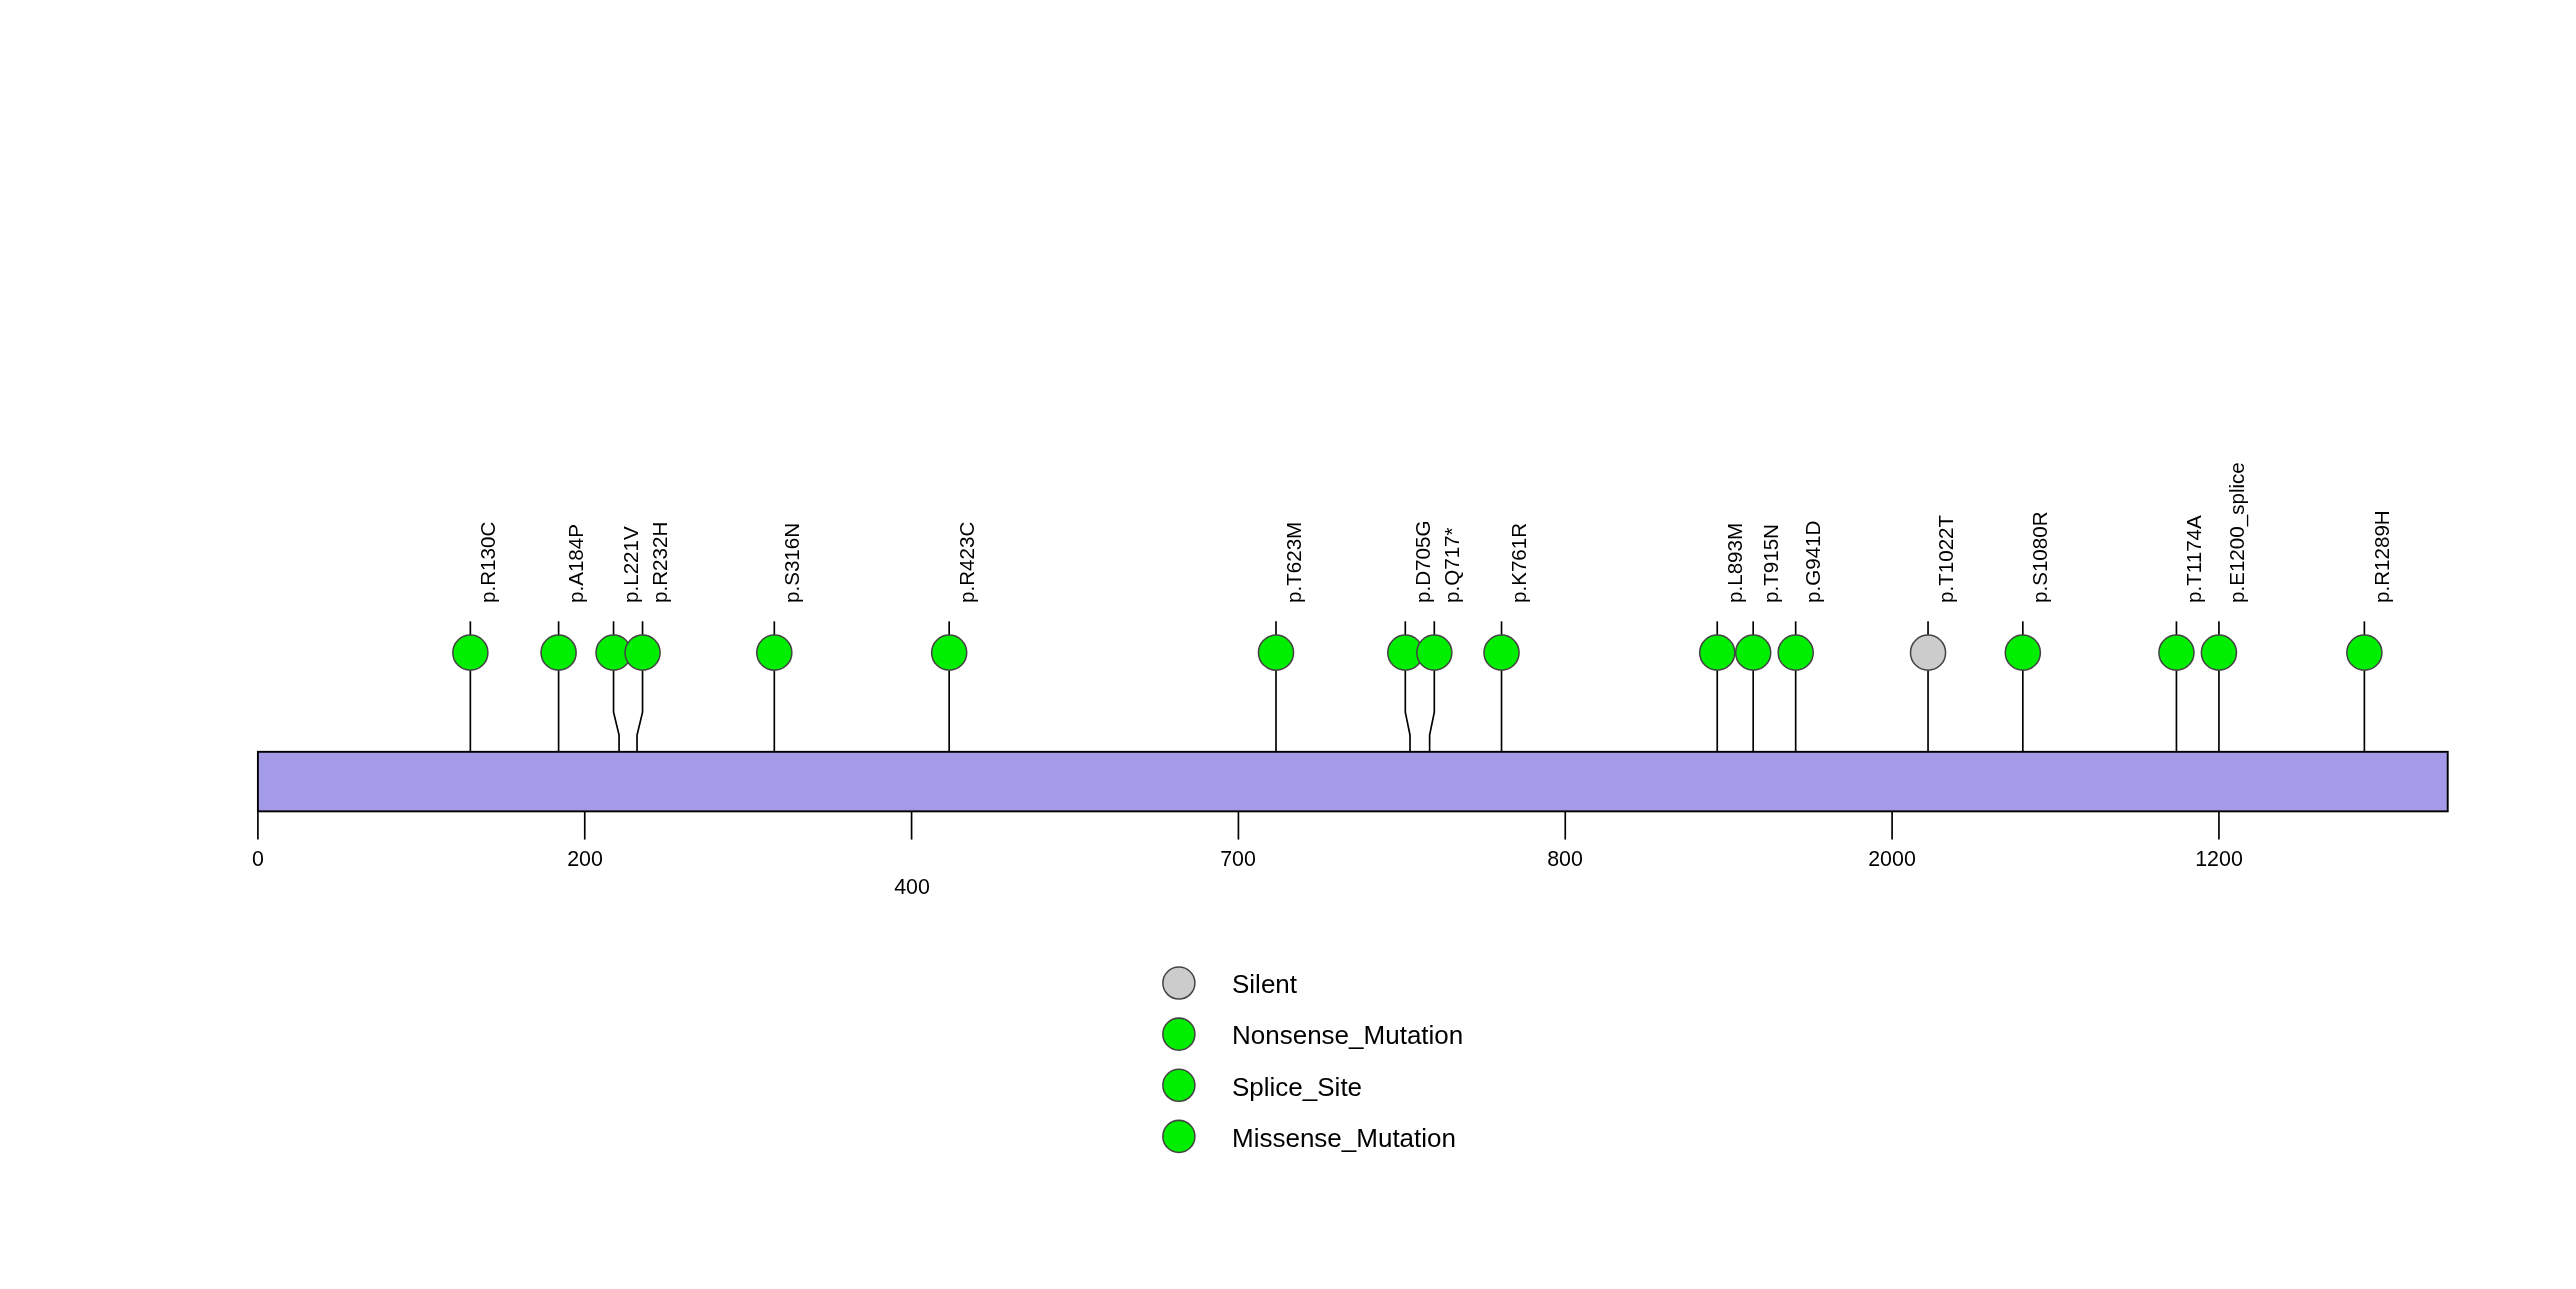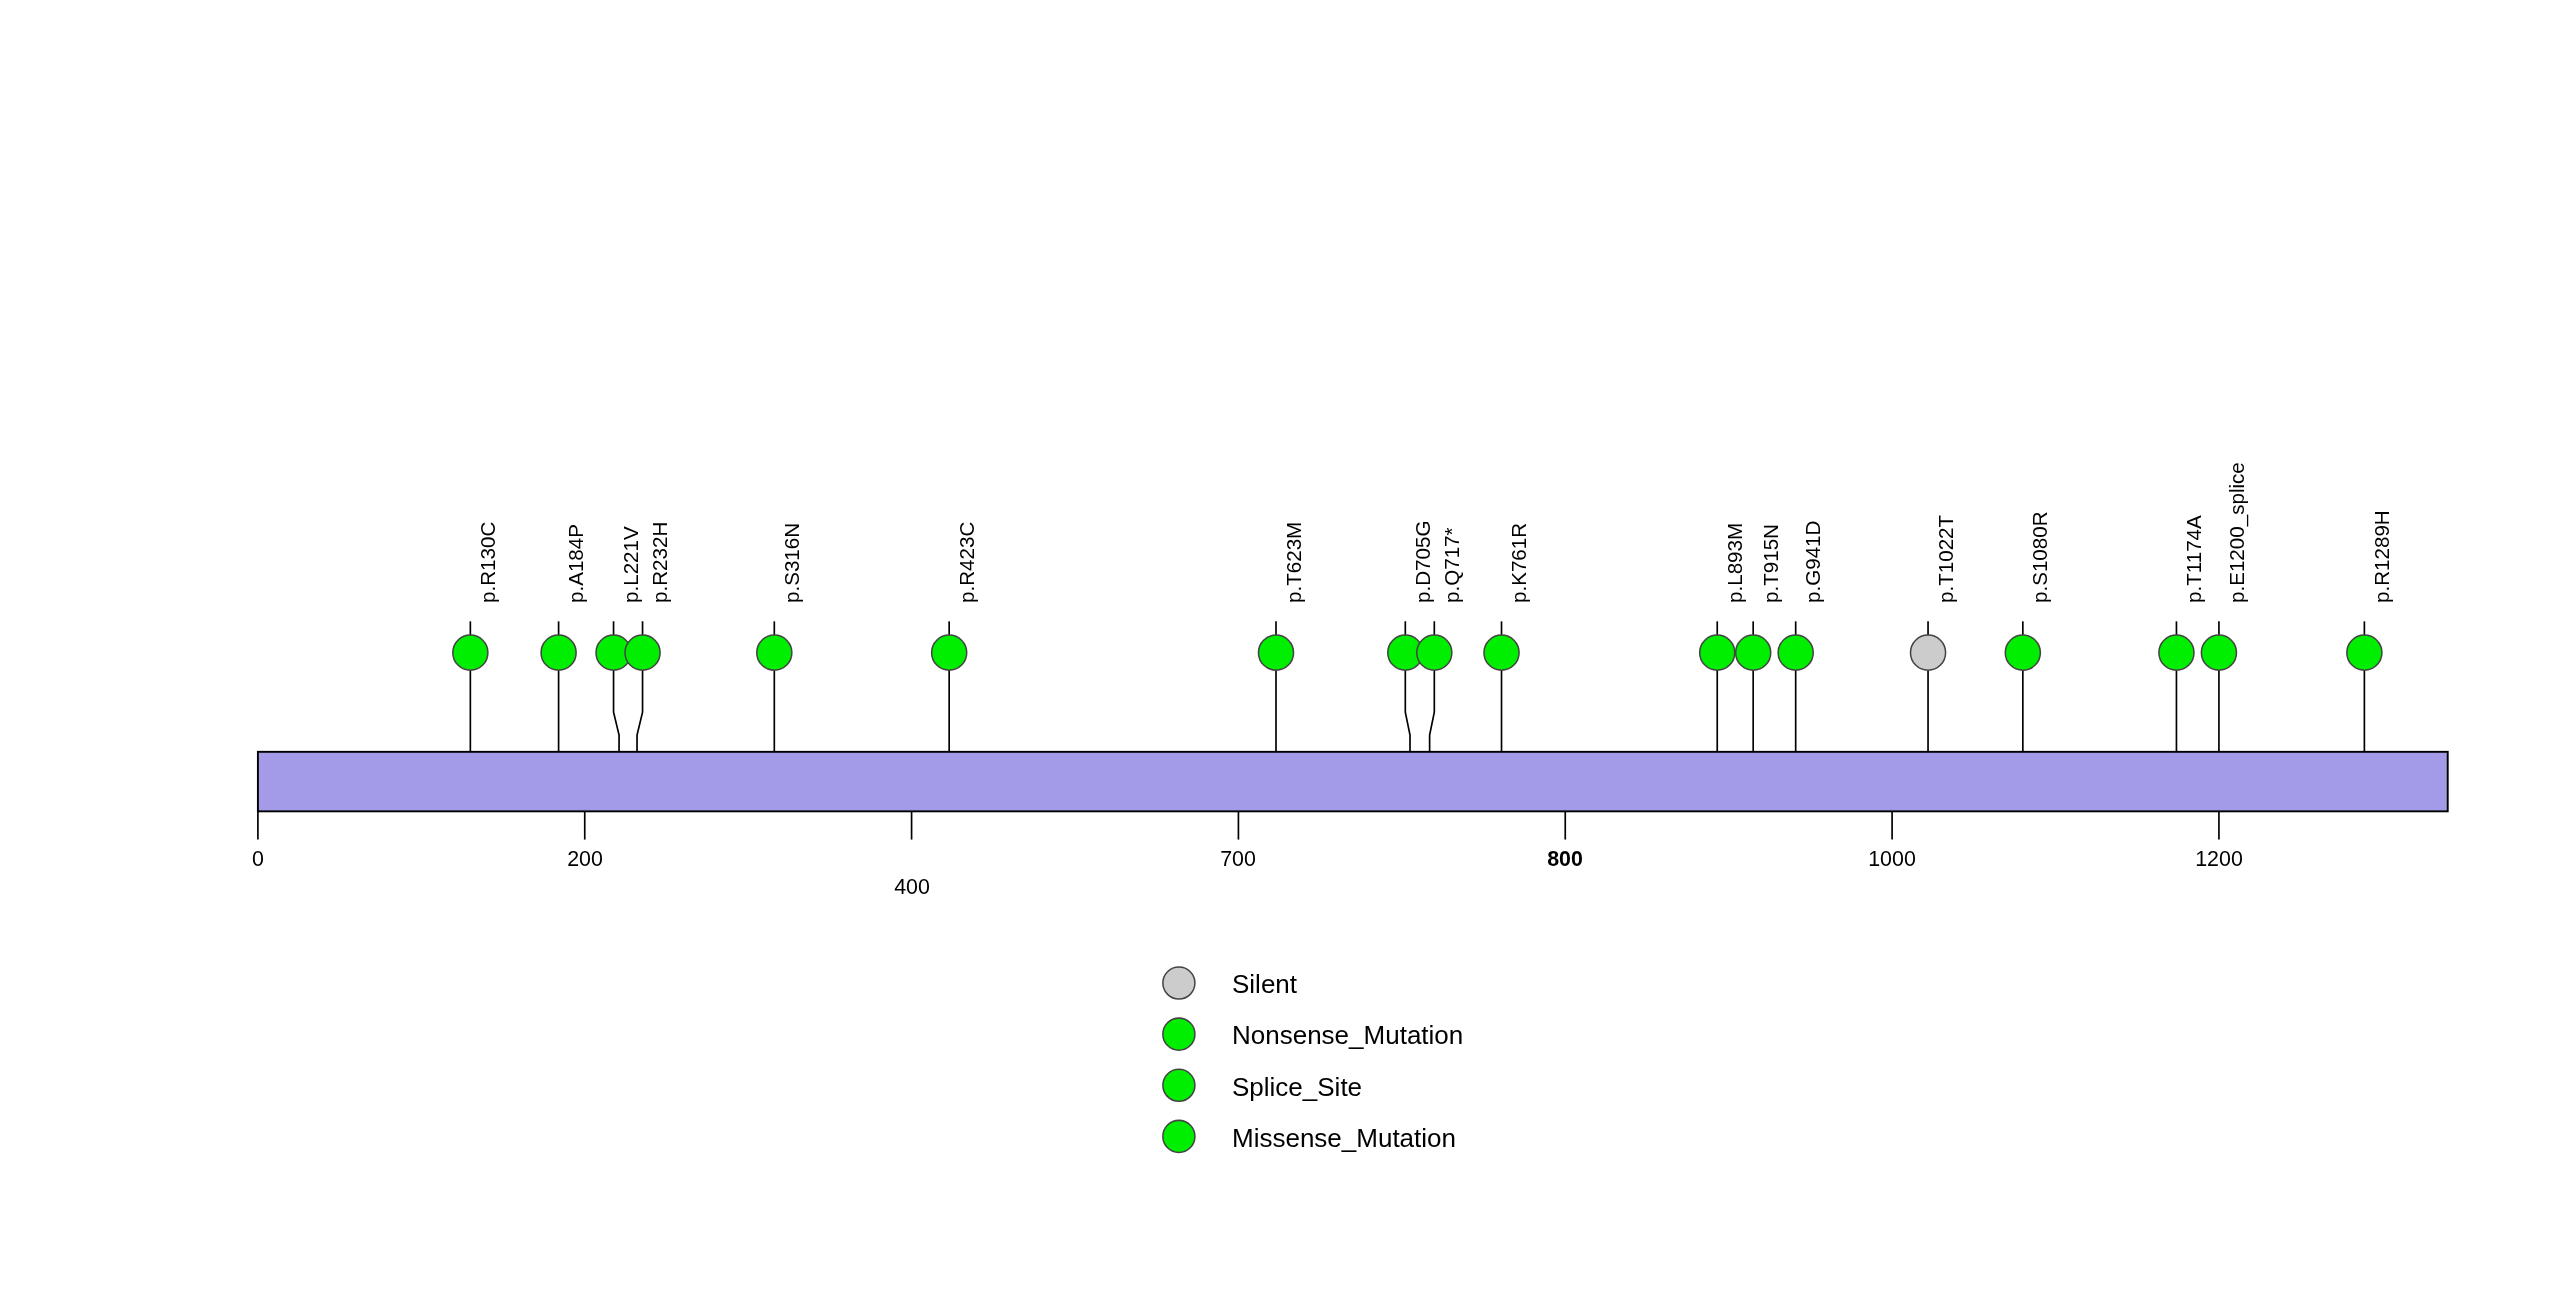--- a/index.html
+++ b/index.html
@@ -121,22 +121,22 @@
     <div class="lolli-label" style="left: 2030px; top: 603px;">p.S1080R</div>
     <div class="lolli-label" style="left: 2184px; top: 603px;">p.T1174A</div>
     <div class="lolli-label" style="left: 2227px; top: 603px;">p.E1200_splice</div>
     <div class="lolli-label" style="left: 2372px; top: 603px;">p.R1289H</div>
   </div>
 <div id="ticks-layer">
     <div class="axis-tick-label" style="left: 258px; top: 847px;">0</div>
     <div class="axis-tick-label" style="left: 585px; top: 847px;">200</div>
     <div class="axis-tick-label" style="left: 912px; top: 847px; margin-top: 28px;">400</div>
     <div class="axis-tick-label" style="left: 1238px; top: 847px;">700</div>
-    <div class="axis-tick-label" style="left: 1565px; top: 847px; font-weight: bold;">800</div>
-    <div class="axis-tick-label" style="left: 1892px; top: 847px;">1000</div>
+    <div class="axis-tick-label" style="left: 1565px; top: 847px;">800</div>
+    <div class="axis-tick-label" style="left: 1892px; top: 847px;">2000</div>
     <div class="axis-tick-label" style="left: 2219px; top: 847px;">1200</div>
   </div>
 <div id="legend-text-layer">
     <div class="legend-label" style="left: 1232px; top: 971px;">Silent</div>
     <div class="legend-label" style="left: 1232px; top: 1022px;">Nonsense_Mutation</div>
     <div class="legend-label" style="left: 1232px; top: 1074px;">Splice_Site</div>
     <div class="legend-label" style="left: 1232px; top: 1125px;">Missense_Mutation</div>
   </div>
 
 

